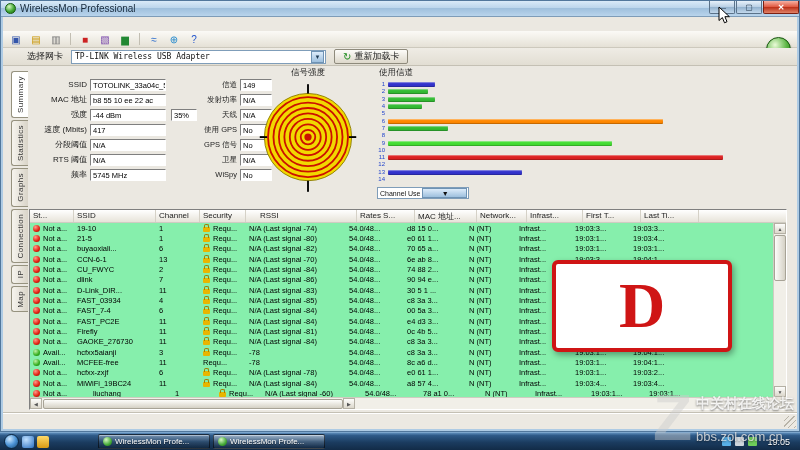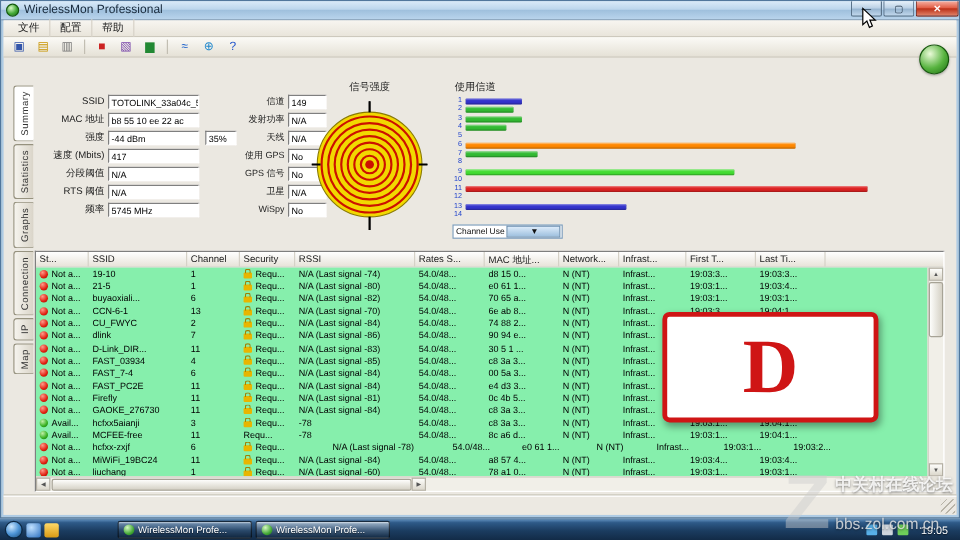--- a/index.html
+++ b/index.html
@@ -159,41 +159,47 @@
     <div class="titlebar">
       <div class="app-ico"></div>
       <span class="title-text">WirelessMon Professional</span>
       <div class="win-btns">
         <div class="wbtn">—</div>
         <div class="wbtn">▢</div>
         <div class="wbtn close">✕</div>
       </div>
     </div>
 
-    <div class="menubar" id="menu-items">
-        <div class="menu-item">文件</div>
-        <div class="menu-item">配置</div>
-        <div class="menu-item">帮助</div>
-      </div>
 
     <div class="toolbar" id="toolbar-icons">
         <div class="tbico" style="color: rgb(51, 85, 170);">▣</div>
         <div class="tbico" style="color: rgb(201, 148, 0);">▤</div>
         <div class="tbico" style="color: rgb(119, 119, 119);">▥</div>
         <div class="tbsep"></div>
         <div class="tbico" style="color: rgb(204, 34, 34);">■</div>
         <div class="tbico" style="color: rgb(119, 68, 170);">▧</div>
         <div class="tbico" style="color: rgb(34, 136, 51);">▆</div>
         <div class="tbsep"></div>
         <div class="tbico" style="color: rgb(34, 102, 204);">≈</div>
         <div class="tbico" style="color: rgb(34, 136, 204);">⊕</div>
         <div class="tbico" style="color: rgb(34, 85, 204);">?</div>
       </div>
     <div class="brand-logo"></div>
 
+    <div class="adapter-row">
+      <span class="adapter-label">选择网卡</span>
+      <div class="combo">
+        <span class="combo-value">TP-LINK Wireless USB Adapter</span>
+        <span class="combo-arrow">▼</span>
+      </div>
+      <div class="reload-btn">
+        <span class="reload-glyph">↻</span>
+        <span>重新加载卡</span>
+      </div>
+    </div>
 
     <div class="tabstrip" id="tab-strip">
         <div class="vtab sel">
           <span class="vtxt">Summary</span>
         </div>
         <div class="vtab">
           <span class="vtxt">Statistics</span>
         </div>
         <div class="vtab">
           <span class="vtxt">Graphs</span>
@@ -357,21 +363,21 @@
         <span class="combo-arrow">▼</span>
       </div>
     </div>
 
     <div class="grid">
       <div class="grid-header" id="grid-header">
           <div class="hcell" style="width: 44px;">St...</div>
           <div class="hcell" style="width: 82px;">SSID</div>
           <div class="hcell" style="width: 44px;">Channel</div>
           <div class="hcell" style="width: 46px;">Security</div>
-          <div class="hcell" style="width: 100px;">RSSI</div>
+          <div class="hcell" style="width: 100px; margin-left: 11px;">RSSI</div>
           <div class="hcell" style="width: 58px;">Rates S...</div>
           <div class="hcell" style="width: 62px;">MAC 地址...</div>
           <div class="hcell" style="width: 50px;">Network...</div>
           <div class="hcell" style="width: 56px;">Infrast...</div>
           <div class="hcell" style="width: 58px;">First T...</div>
           <div class="hcell" style="width: 58px;">Last Ti...</div>
         </div>
       <div class="grid-body" id="grid-body">
           <div class="grow">
             <div class="gcell" style="width: 44px;">
@@ -642,21 +648,21 @@
             <div class="gcell" style="width: 44px;">
               <span class="dot red"></span>
               <span class="stxt">Not a...</span>
             </div>
             <div class="gcell" style="width: 82px;">hcfxx-zxjf</div>
             <div class="gcell" style="width: 44px;">6</div>
             <div class="gcell" style="width: 46px;">
               <span class="lockico"></span>
               <span class="stxt">Requ...</span>
             </div>
-            <div class="gcell" style="width: 100px; margin-left: 28px;">N/A (Last signal -78)</div>
+            <div class="gcell" style="width: 100px;">N/A (Last signal -78)</div>
             <div class="gcell" style="width: 58px;">54.0/48...</div>
             <div class="gcell" style="width: 62px;">e0 61 1...</div>
             <div class="gcell" style="width: 50px;">N (NT)</div>
             <div class="gcell" style="width: 56px;">Infrast...</div>
             <div class="gcell" style="width: 58px;">19:03:1...</div>
             <div class="gcell" style="width: 58px;">19:03:2...</div>
           </div>
           <div class="grow">
             <div class="gcell" style="width: 44px;">
               <span class="dot red"></span>
@@ -674,21 +680,21 @@
             <div class="gcell" style="width: 50px;">N (NT)</div>
             <div class="gcell" style="width: 56px;">Infrast...</div>
             <div class="gcell" style="width: 58px;">19:03:4...</div>
             <div class="gcell" style="width: 58px;">19:03:4...</div>
           </div>
           <div class="grow">
             <div class="gcell" style="width: 44px;">
               <span class="dot red"></span>
               <span class="stxt">Not a...</span>
             </div>
-            <div class="gcell" style="width: 82px;">liuchang</div>
+            <div class="gcell" style="width: 82px; margin-left: 16px;">liuchang</div>
             <div class="gcell" style="width: 44px;">1</div>
             <div class="gcell" style="width: 46px;">
               <span class="lockico"></span>
               <span class="stxt">Requ...</span>
             </div>
             <div class="gcell" style="width: 100px;">N/A (Last signal -60)</div>
             <div class="gcell" style="width: 58px;">54.0/48...</div>
             <div class="gcell" style="width: 62px;">78 a1 0...</div>
             <div class="gcell" style="width: 50px;">N (NT)</div>
             <div class="gcell" style="width: 56px;">Infrast...</div>

